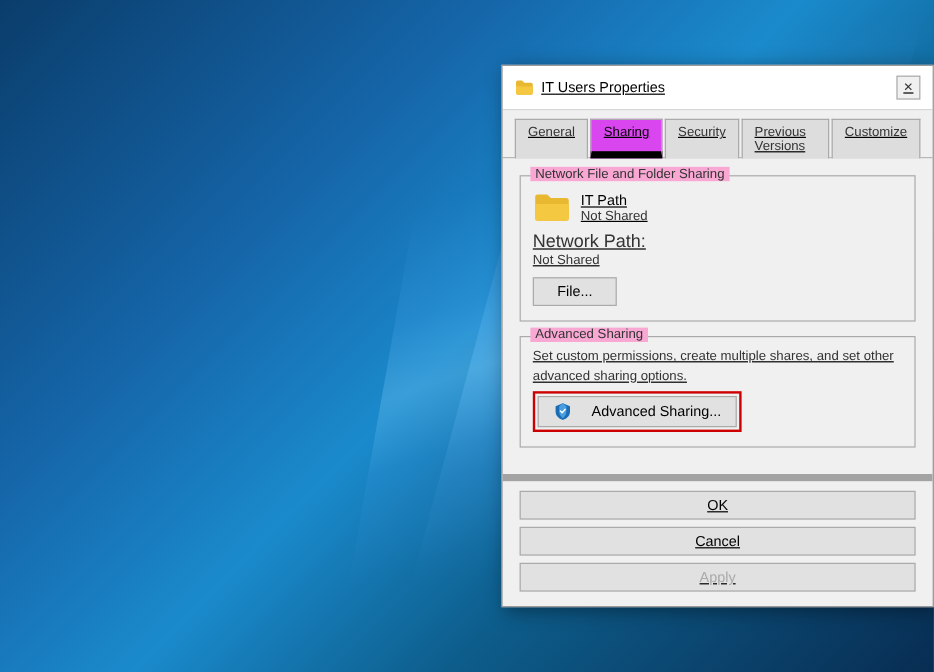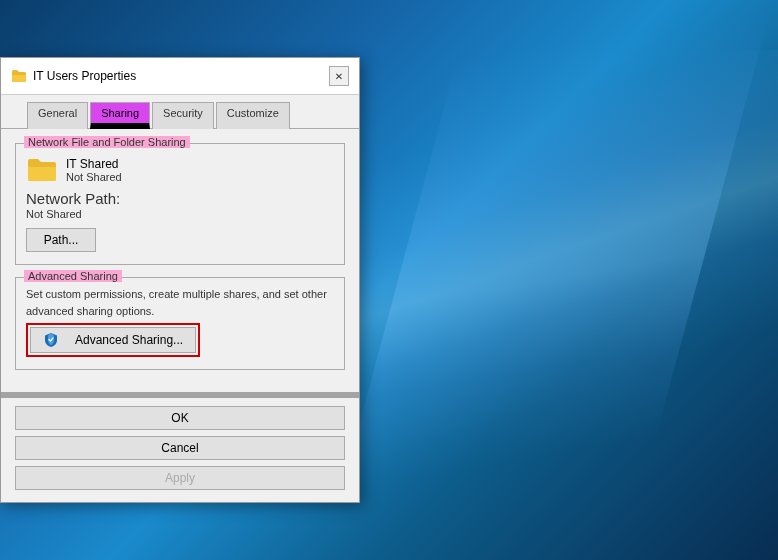--- a/index.html
+++ b/index.html
@@ -43,21 +43,22 @@
       background: linear-gradient(170deg, transparent 10%, rgba(80,160,230,0.2) 30%, rgba(120,200,255,0.3) 50%, rgba(80,160,230,0.15) 65%, transparent 80%);
       transform: skewX(-15deg);
     }
 
     
     .dialog-overlay {
       position: absolute;
       inset: 0;
       display: flex;
       align-items: center;
-      justify-content: flex-start;
+      justify-content: flex-end;
+      text-decoration: underline;
     }
 
     
     .dialog {
       width: 360px;
       background: #f0f0f0;
       border: 1px solid #999;
       box-shadow: 3px 3px 15px rgba(0,0,0,0.4);
       position: relative;
     }
@@ -100,21 +101,21 @@
       display: flex;
       align-items: center;
       justify-content: center;
       font-size: 10px;
       color: #333;
     }
 
     
     .tabs {
       background: #f0f0f0;
-      padding: 6px 26px 0;
+      padding: 6px 10px 0;
       display: flex;
       gap: 2px;
       border-bottom: 1px solid #aaa;
     }
 
     .tab {
       padding: 4px 10px;
       font-size: 11px;
       cursor: pointer;
       background: #ddd;
@@ -283,45 +284,46 @@
       <span class="title-bar-text">IT Users Properties</span>
       <div class="title-bar-controls">
         <button class="title-btn close">✕</button>
       </div>
     </div>
 
     <div class="tabs">
       <div class="tab">General</div>
       <div class="tab active">Sharing</div>
       <div class="tab">Security</div>
+      <div class="tab">Previous Versions</div>
       <div class="tab">Customize</div>
     </div>
 
     <div class="content">
 
       <div class="group-box">
         <span class="group-box-title">Network File and Folder Sharing</span>
 
         <div class="folder-item">
           <div class="folder-icon">
             <svg viewBox="0 0 32 28" xmlns="http://www.w3.org/2000/svg">
               <path d="M2 5A2 2 0 0 1 4 3H12l3 3H28A2 2 0 0 1 30 8V23A2 2 0 0 1 28 25H4A2 2 0 0 1 2 23V5z" fill="#e8b830"></path>
               <path d="M2 9V23A2 2 0 0 0 4 25H28A2 2 0 0 0 30 23V11H4A2 2 0 0 1 2 9z" fill="#f5c842"></path>
             </svg>
           </div>
           <div class="folder-info">
-            <span class="folder-name">IT Shared</span>
+            <span class="folder-name">IT Path</span>
             <span class="folder-status">Not Shared</span>
           </div>
         </div>
 
         <div class="network-path-label">Network Path:</div>
         <div class="network-path-value">Not Shared</div>
 
-        <button class="btn">Path...</button>
+        <button class="btn">File...</button>
       </div>
 
       <div class="group-box">
         <span class="group-box-title">Advanced Sharing</span>
 
         <p class="advanced-desc">Set custom permissions, create multiple shares, and set other advanced sharing options.</p>
 
         <div class="advanced-sharing-btn-wrapper">
           <button class="advanced-sharing-btn">
             <span class="shield-icon">

